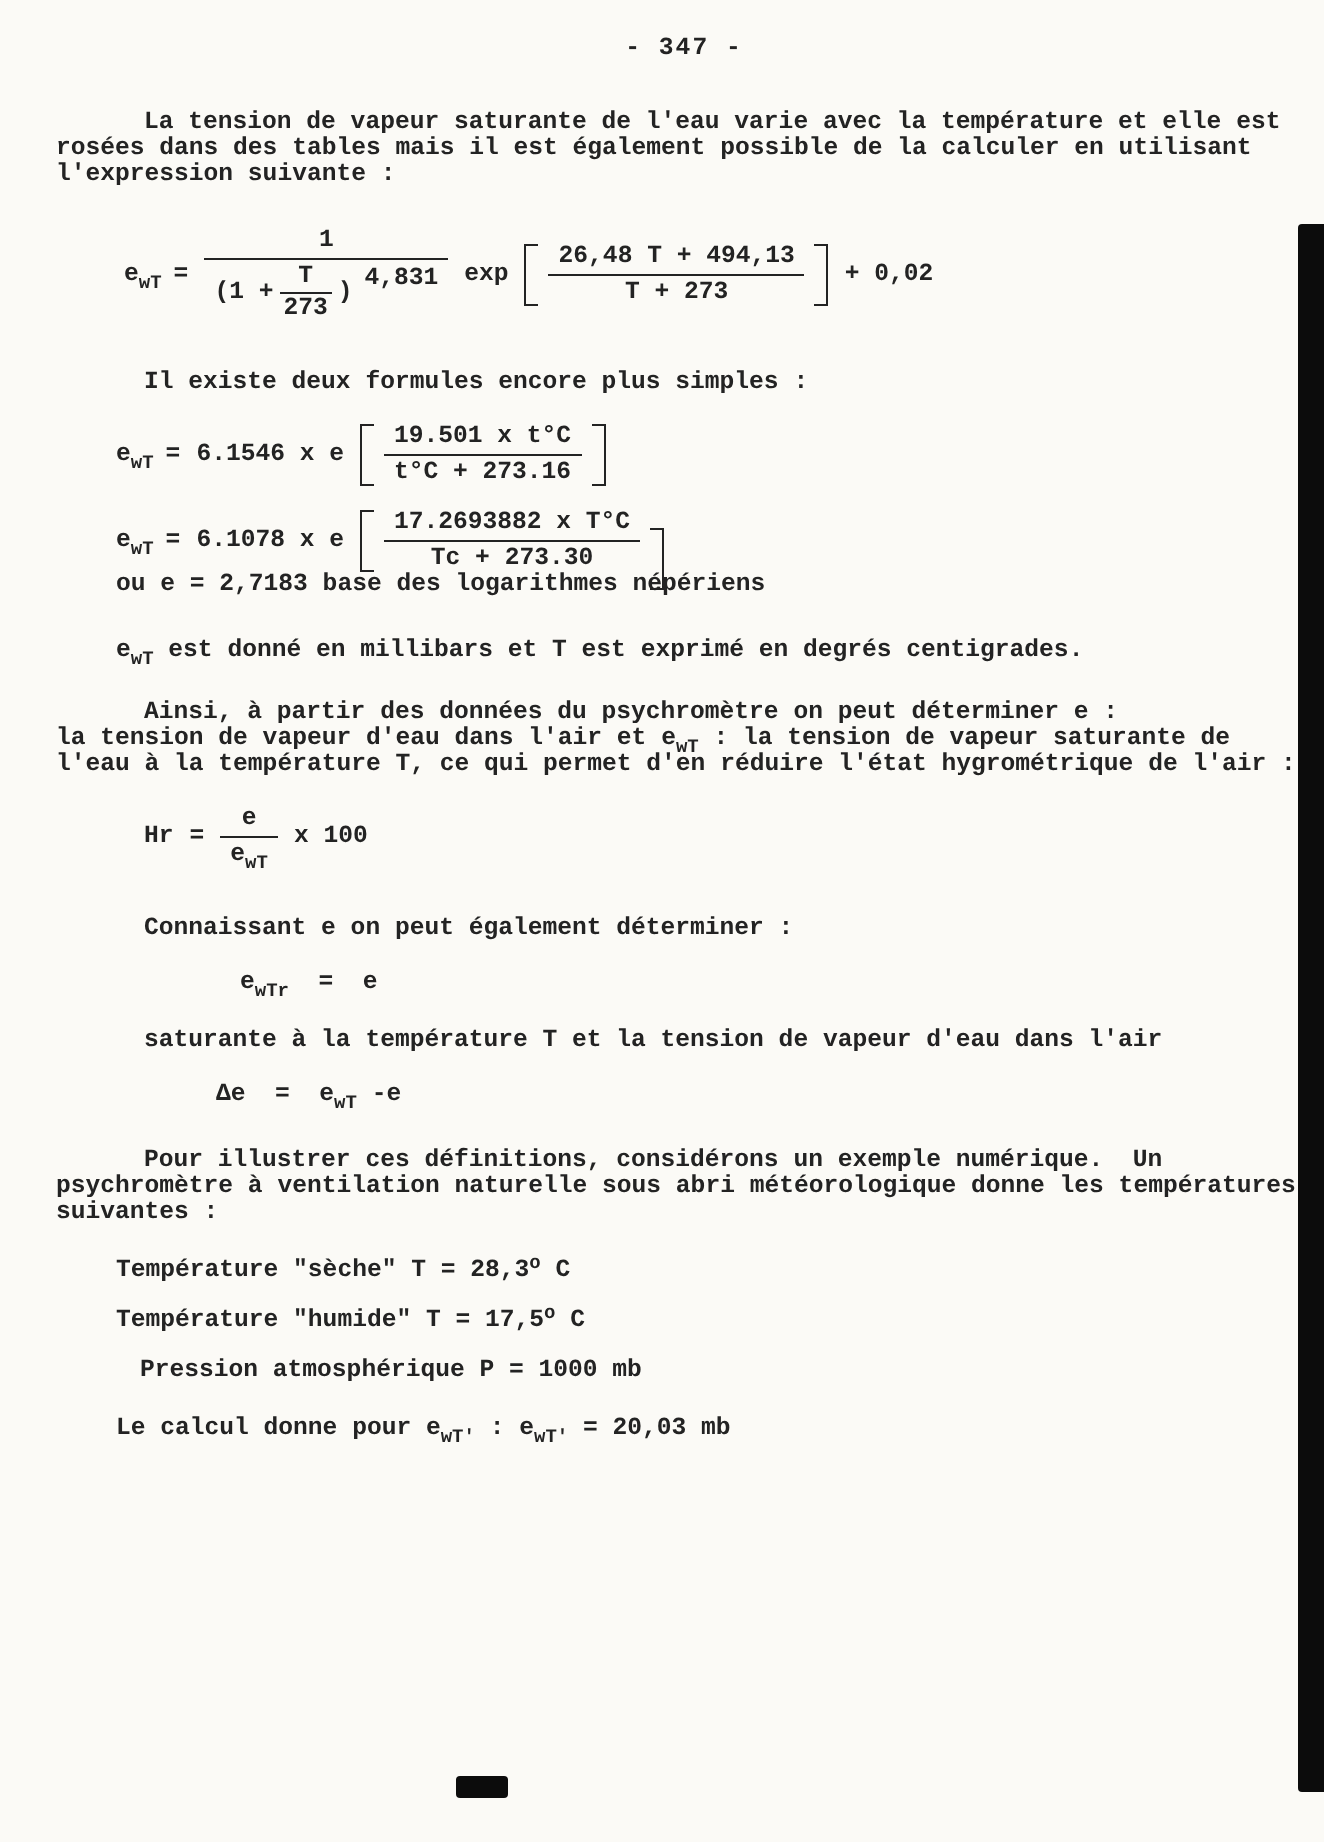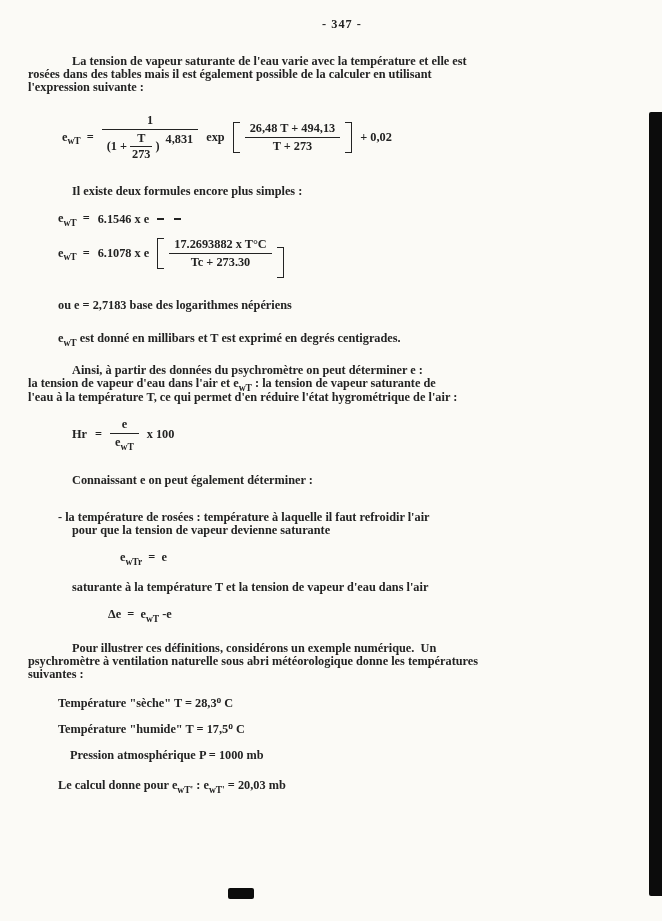--- a/index.html
+++ b/index.html
@@ -4,21 +4,21 @@
 <style>
   :root { --ink:#232323; --paper:#fbfaf6; --artifact:#0c0c0c; }
   * { margin:0; padding:0; box-sizing:border-box; }
   html,body { width:662px; height:921px; }
   body {
     background:var(--paper);
     font-family:"Liberation Mono","DejaVu Sans Mono",monospace;
     font-size:12.3px; line-height:13px; font-weight:bold;
     color:var(--ink); position:relative; overflow:hidden;
   }
-  .content { padding:18px 6px 0 28px;font-family:Liberation Serif, serif; }
+  .content { padding:18px 6px 0 28px; }
   .t { white-space:pre; }
   .line { display:block; white-space:pre; }
   .ind { padding-left:44px; }
   .pagenum { text-align:center; letter-spacing:1px; }
 
   .formula { display:flex; align-items:center; gap:8px; }
   .frac { display:inline-flex; flex-direction:column; align-items:center; }
   .fnum,.fden { padding:0 5px; white-space:pre; }
   .fbar { align-self:stretch; border-top:1.6px solid var(--ink); margin:2px 0; height:0; }
   .frac.inner { vertical-align:middle; }
@@ -71,40 +71,45 @@
     <span class="t">+ 0,02</span>
   </div>
 
   <div class="line ind" style="margin-top:24px">Il existe deux formules encore plus simples :</div>
 
   <div class="formula" style="margin-top:14px;margin-left:30px">
     <span><span class="t">e</span><span class="t sub">wT</span><span class="t" style="margin-left:6px">=</span></span>
     <span class="t">6.1546 x e</span>
     <span class="brkwrap">
       <span class="brk l"></span>
+      <span class="frac">
+        <span class="fnum t">19.501 x t°C</span>
+        <span class="fbar"></span>
+        <span class="fden t">t°C + 273.16</span>
+      </span>
       <span class="brk r"></span>
     </span>
   </div>
 
 
   <div class="formula" style="margin-top:12px;margin-left:30px">
     <span><span class="t">e</span><span class="t sub">wT</span><span class="t" style="margin-left:6px">=</span></span>
     <span class="t">6.1078 x e</span>
     <span class="brkwrap">
       <span class="brk l"></span>
       <span class="frac">
         <span class="fnum t">17.2693882 x T°C</span>
         <span class="fbar"></span>
         <span class="fden t">Tc + 273.30</span>
       </span>
       <span class="brk r drop"></span>
     </span>
   </div>
 
-  <div class="line" style="margin-top:30px;margin-left:30px">ou e = 2,7183 base des logarithmes népériens</div>
+  <div class="line" style="margin-left:30px">ou e = 2,7183 base des logarithmes népériens</div>
 
   <div class="line" style="margin-top:20px;margin-left:30px"><span class="t">e</span><span class="t sub">wT</span><span class="t"> est donné en millibars et T est exprimé en degrés centigrades.</span></div>
 
   <div style="margin-top:18px">
     <span class="line ind">Ainsi, à partir des données du psychromètre on peut déterminer e :</span>
     <span class="line"><span class="t">la tension de vapeur d'eau dans l'air et </span><span class="t">e</span><span class="t sub">wT</span><span class="t"> : la tension de vapeur saturante de</span></span>
     <span class="line">l'eau à la température T, ce qui permet d'en réduire l'état hygrométrique de l'air :</span>
   </div>
 
   <div class="formula" style="margin-top:14px;margin-left:44px">
@@ -113,24 +118,20 @@
     <span class="frac">
       <span class="fnum t">e</span>
       <span class="fbar"></span>
       <span class="fden"><span class="t">e</span><span class="t sub">wT</span></span>
     </span>
     <span class="t">x 100</span>
   </div>
 
   <div class="line ind" style="margin-top:24px">Connaissant e on peut également déterminer :</div>
 
-  <div style="margin-top:24px;margin-left:30px">
-    <span class="line">- la température de rosées : température à laquelle il faut refroidir l'air</span>
-    <span class="line hang">pour que la tension de vapeur devienne saturante</span>
-  </div>
 
   <div class="line" style="margin-top:14px;margin-left:92px"><span class="t">e</span><span class="t sub">wTr</span><span class="t">  =  e</span></div>
 
   <div style="margin-top:16px;margin-left:30px">
     <span class="line hang">saturante à la température T et la tension de vapeur d'eau dans l'air</span>
   </div>
 
   <div class="line" style="margin-top:14px;margin-left:80px"><span class="t">Δe  =  </span><span class="t">e</span><span class="t sub">wT</span><span class="t"> -e</span></div>
 
   <div style="margin-top:20px">

